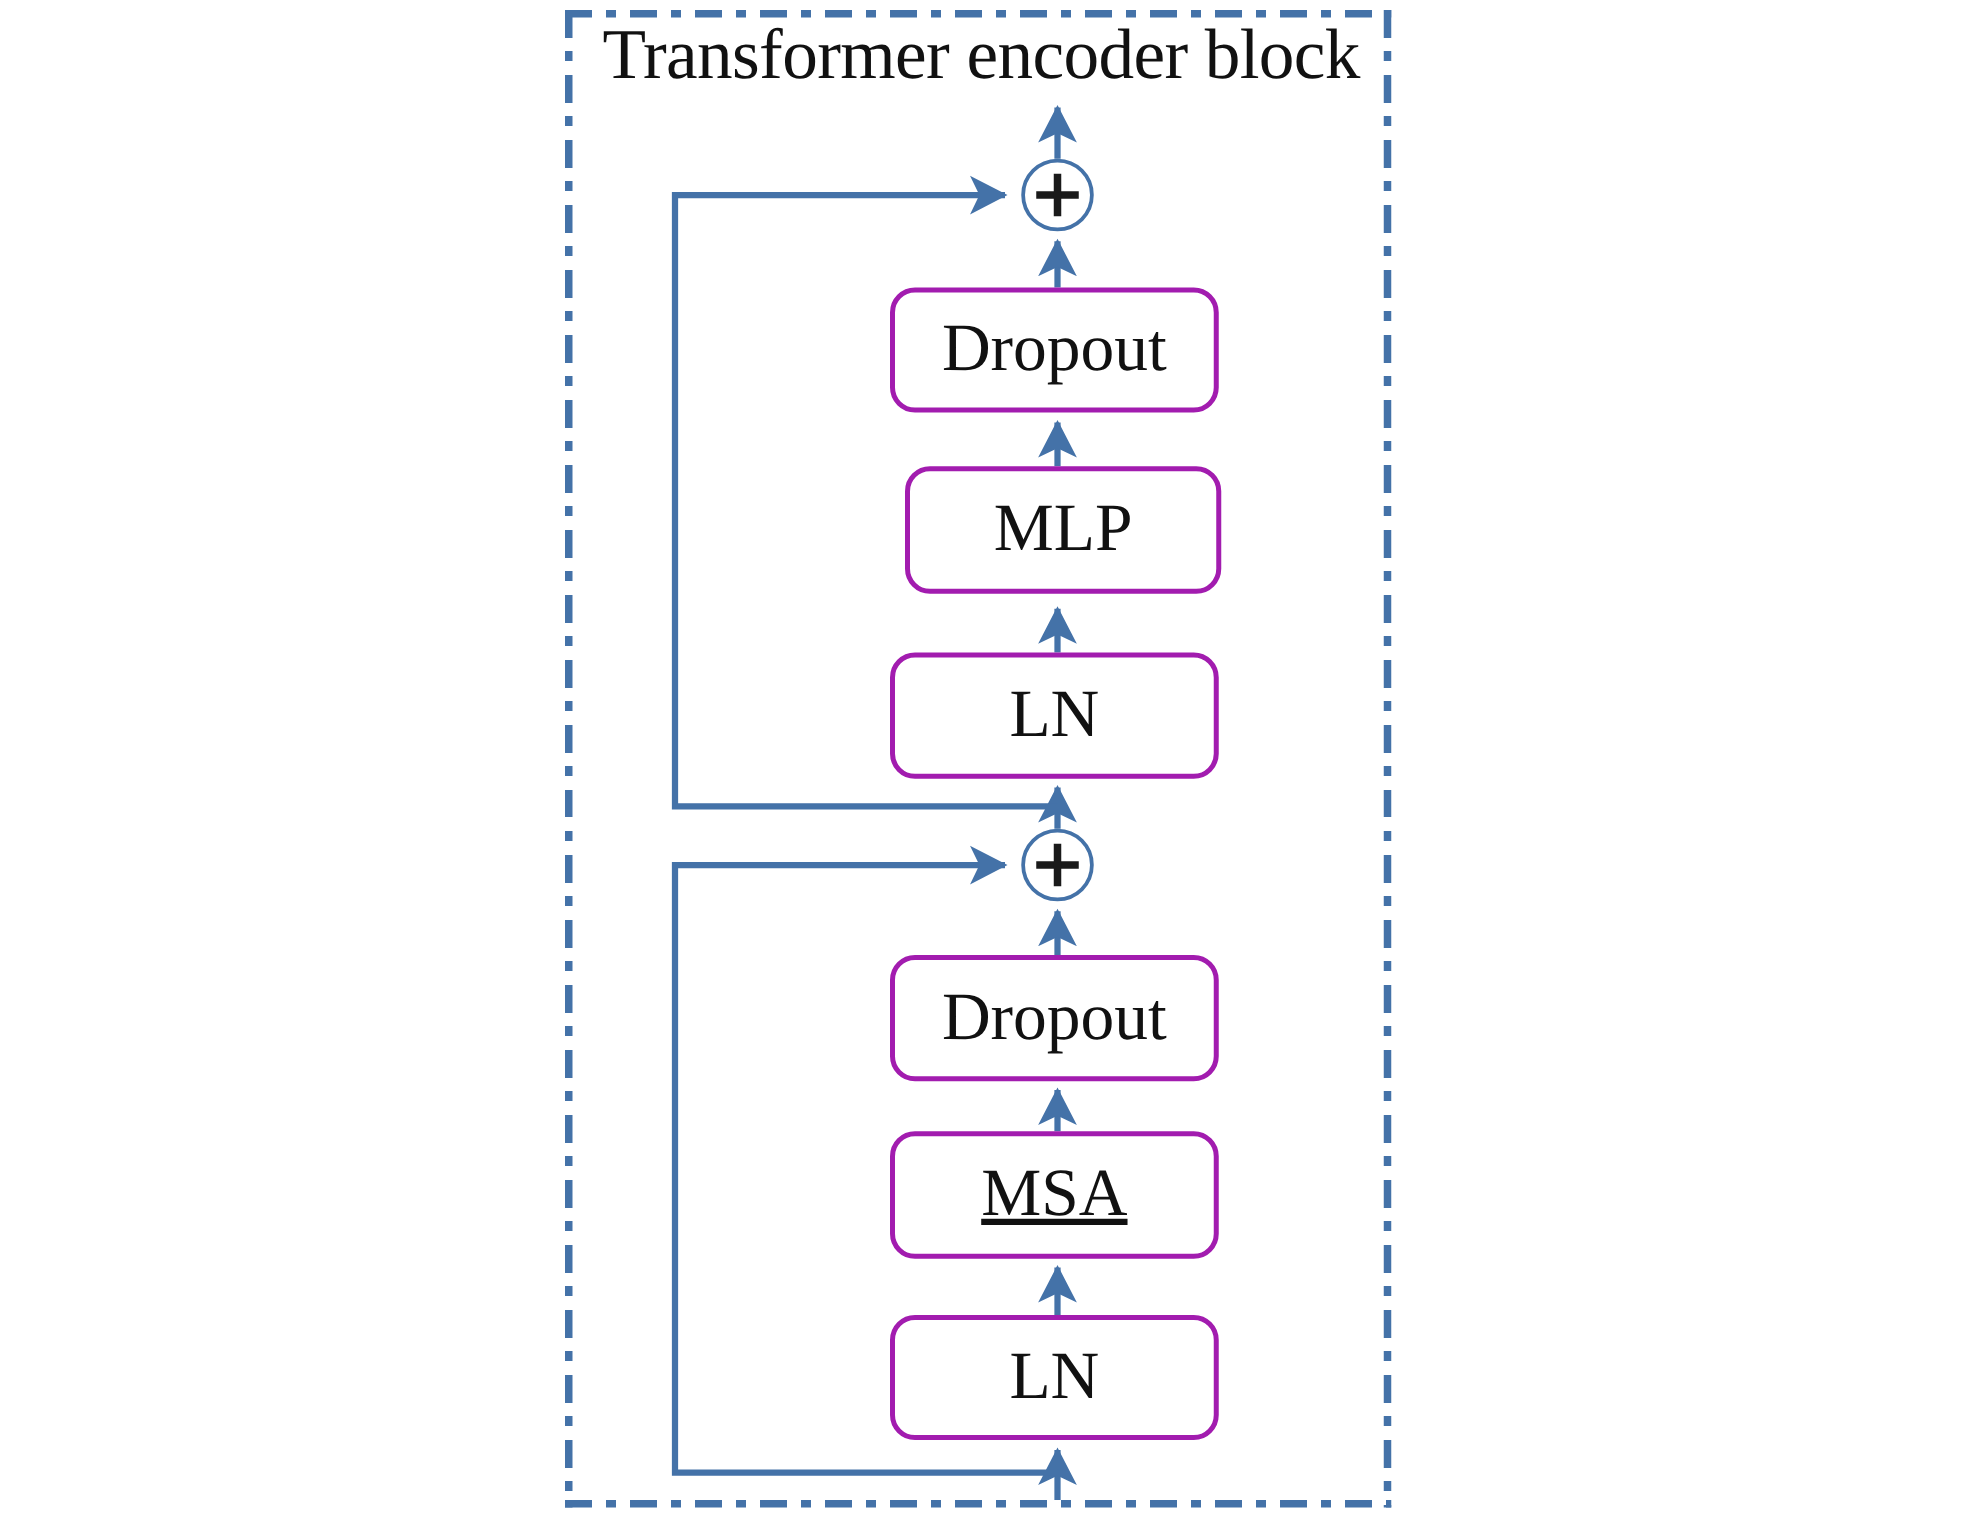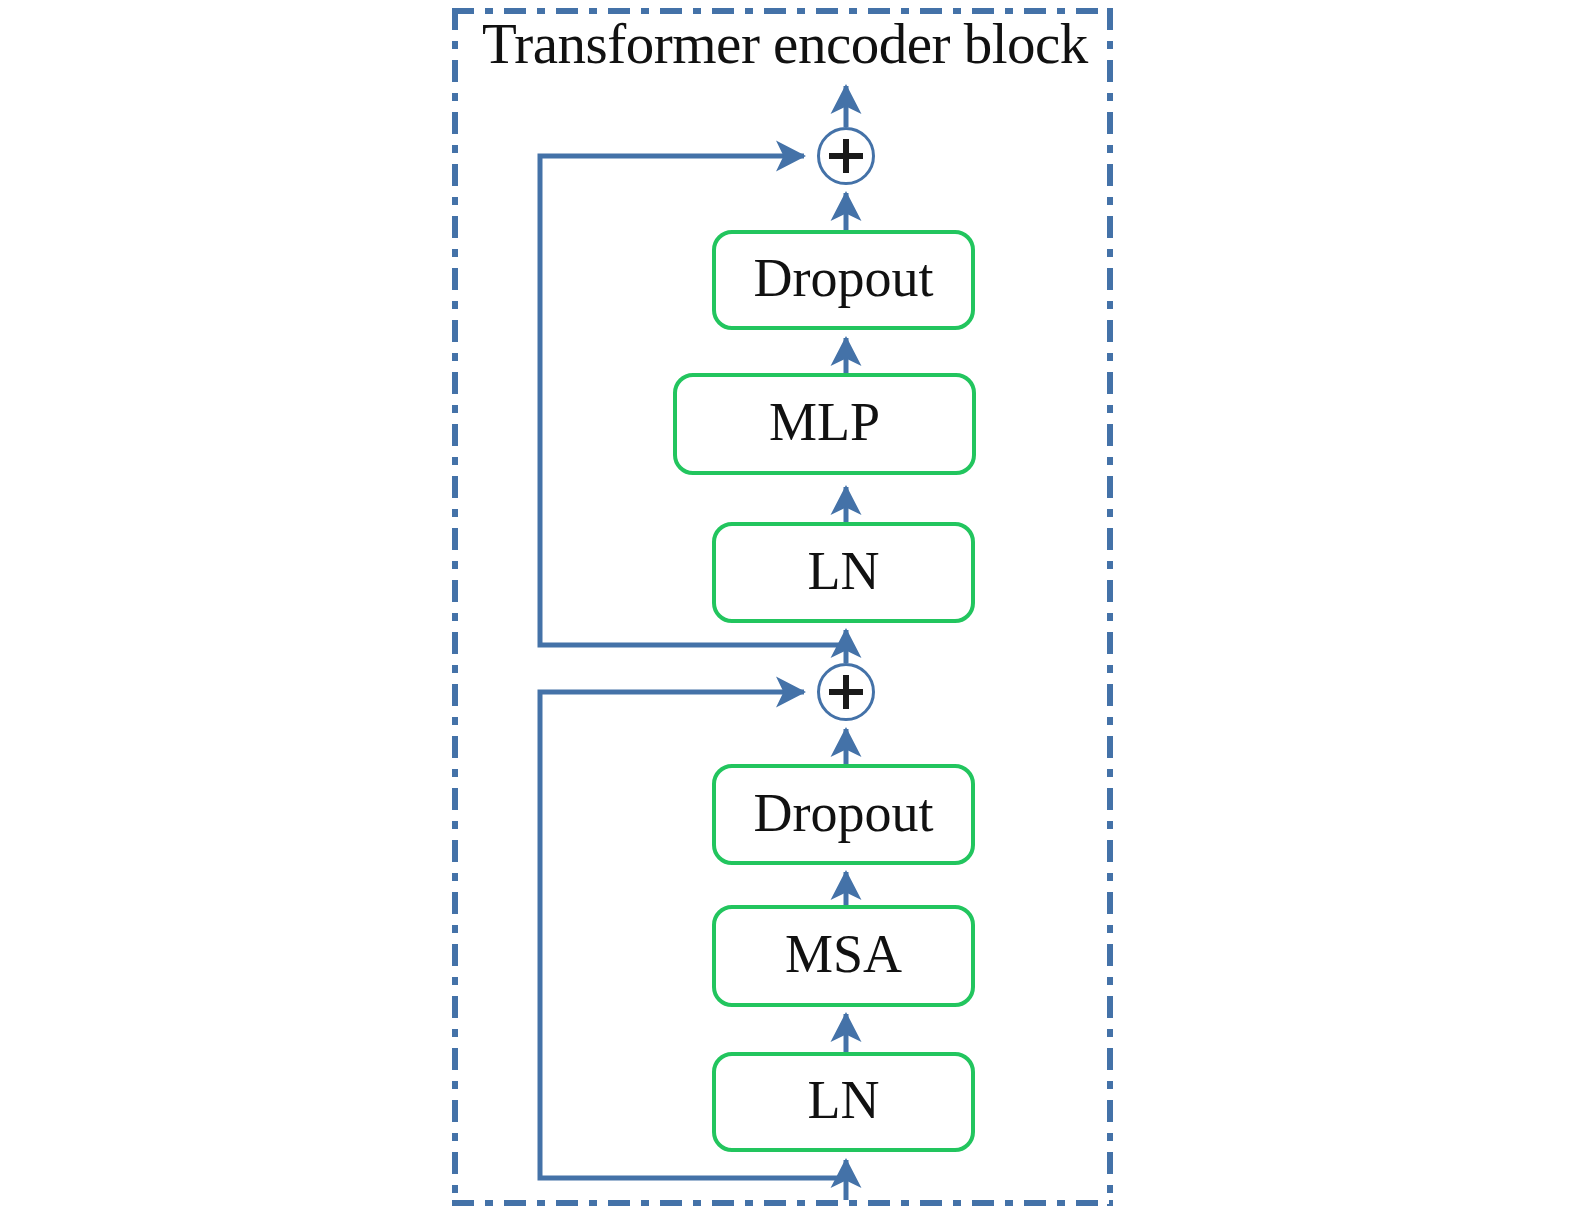--- a/index.html
+++ b/index.html
@@ -60,21 +60,21 @@
     white-space: nowrap;
     letter-spacing: -0.5px;
     margin-left: 12px;
   }
 
   
   .node-box {
     position: absolute;
     box-sizing: border-box;
     background: #ffffff;
-    border: 4px solid #22c55e;
+    border: 4px solid #a21caf;
     border-radius: 20px;
     display: flex;
     align-items: center;
     justify-content: center;
     color: #111111;
     white-space: nowrap;
   }
   .node-box .node-label {
     font-size: 54px;
     line-height: 1;
@@ -170,37 +170,37 @@
   <div id="frame-title">Transformer encoder block</div>
 
   <div class="plus-node" style="left:817px; top:127px;">
     <span class="plus-glyph"></span>
   </div>
 
   <div class="node-box" style="left:712px; top:230px; width:263px; height:100px;">
     <span class="node-label">Dropout</span>
   </div>
 
-  <div class="node-box" style="left:673px; top:373px; width:303px; height:102px;">
+  <div class="node-box" style="left:724px; top:373px; width:253px; height:102px;">
     <span class="node-label">MLP</span>
   </div>
 
   <div class="node-box" style="left:712px; top:522px; width:263px; height:101px;">
     <span class="node-label">LN</span>
   </div>
 
   <div class="plus-node" style="left:817px; top:663px;">
     <span class="plus-glyph"></span>
   </div>
 
   <div class="node-box" style="left:712px; top:764px; width:263px; height:101px;">
     <span class="node-label">Dropout</span>
   </div>
 
-  <div class="node-box" style="left:712px; top:905px; width:263px; height:102px;">
+  <div class="node-box" style="left:712px; top:905px; width:263px; height:102px;text-decoration:underline;">
     <span class="node-label">MSA</span>
   </div>
 
   <div class="node-box" style="left:712px; top:1052px; width:263px; height:100px;">
     <span class="node-label">LN</span>
   </div>
 
 </div>
 
 </body></html>

